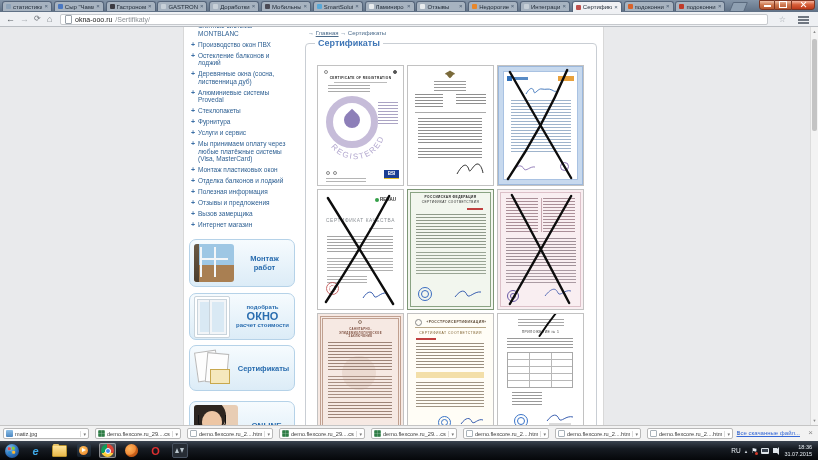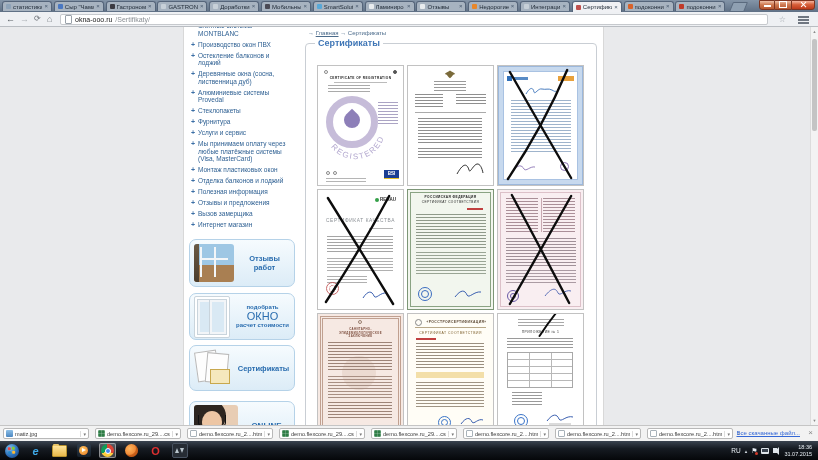--- a/index.html
+++ b/index.html
@@ -53,21 +53,21 @@
   .sbox{position:absolute;left:5px;width:106px;border:1px solid #b5d2e8;border-radius:7px;background:linear-gradient(#f6fbfe,#dcecf7);
         box-sizing:border-box;display:flex;align-items:center;gap:5px;padding:4px;}
   .sbox .blabel{color:#2a6daf;font-weight:bold;font-size:7.5px;text-align:center;flex:1;line-height:9px;}
   .photo1{width:40px;height:38px;border-radius:3px;background:linear-gradient(180deg,#9ec7e4 0 55%,#a97f52 55% 100%);position:relative;overflow:hidden;flex:0 0 auto;}
   .photo1 .f1{position:absolute;left:6px;top:3px;width:2px;height:30px;background:#f3f6f8;}
   .photo1 .f2{position:absolute;left:6px;top:14px;width:28px;height:2px;background:#f3f6f8;}
   .photo1 .f3{position:absolute;left:20px;top:3px;width:2px;height:30px;background:#f3f6f8;}
   .photo1 .wall{position:absolute;left:0;top:0;width:5px;height:100%;background:linear-gradient(#6b5a45,#4a3c2c);}
   .wing{width:34px;height:40px;background:#fff;border:1px solid #c9d4dc;border-radius:2px;position:relative;flex:0 0 auto;}
   .wing .pane{position:absolute;top:3px;bottom:3px;width:12px;background:#d9e9f4;border:2px solid #f2f5f8;box-shadow:0 0 0 1px #c9d4dc;}
-  .okbig{font-size:11px;font-weight:normal;color:#2a6daf;display:block;}
+  .okbig{font-size:11px;font-weight:bold;color:#2a6daf;display:block;}
   .oksmall{font-size:6px;color:#2a6daf;display:block;}
   .certpic{width:38px;height:38px;position:relative;flex:0 0 auto;}
   .certpic .p{position:absolute;background:#fdfdfd;border:1px solid #b9b9b9;}
   .certpic .p1{left:2px;top:2px;width:20px;height:28px;transform:rotate(-8deg);}
   .certpic .p2{left:12px;top:4px;width:20px;height:28px;transform:rotate(5deg);}
   .certpic .p3{left:16px;top:20px;width:18px;height:13px;background:#f5e8bd;border-color:#c8a84e;}
   .photo4{width:44px;height:40px;border-radius:3px;background:#e8cdb4;position:relative;overflow:hidden;flex:0 0 auto;}
   .photo4 .hair{position:absolute;left:-4px;top:-6px;width:36px;height:34px;background:#2e2620;border-radius:50%;}
   .photo4 .face{position:absolute;left:8px;top:6px;width:20px;height:22px;background:#edc6a4;border-radius:50%;}
   .photo4 .hs{position:absolute;left:4px;top:10px;width:26px;height:14px;border:1.5px solid #111;border-top:none;border-radius:0 0 50% 50%;}
@@ -336,21 +336,21 @@
   </li>
       </ul>
 
     <div class="sbox" style="top:212px;height:48px;">
       <div class="photo1">
           <i class="wall"></i>
           <i class="f1"></i>
           <i class="f3"></i>
           <i class="f2"></i>
         </div>
-      <div class="blabel">Отзывы работ</div>
+      <div class="blabel">Монтаж работ</div>
     </div>
     <div class="sbox" style="top:266px;height:47px;">
       <div class="wing">
           <span class="pane" style="left:3px;"></span>
           <span class="pane" style="right:3px;"></span>
         </div>
       <div class="blabel">
         <span class="oksmall">подобрать</span>
         <span class="okbig">ОКНО</span>
         <span class="oksmall">расчет стоимости</span>

